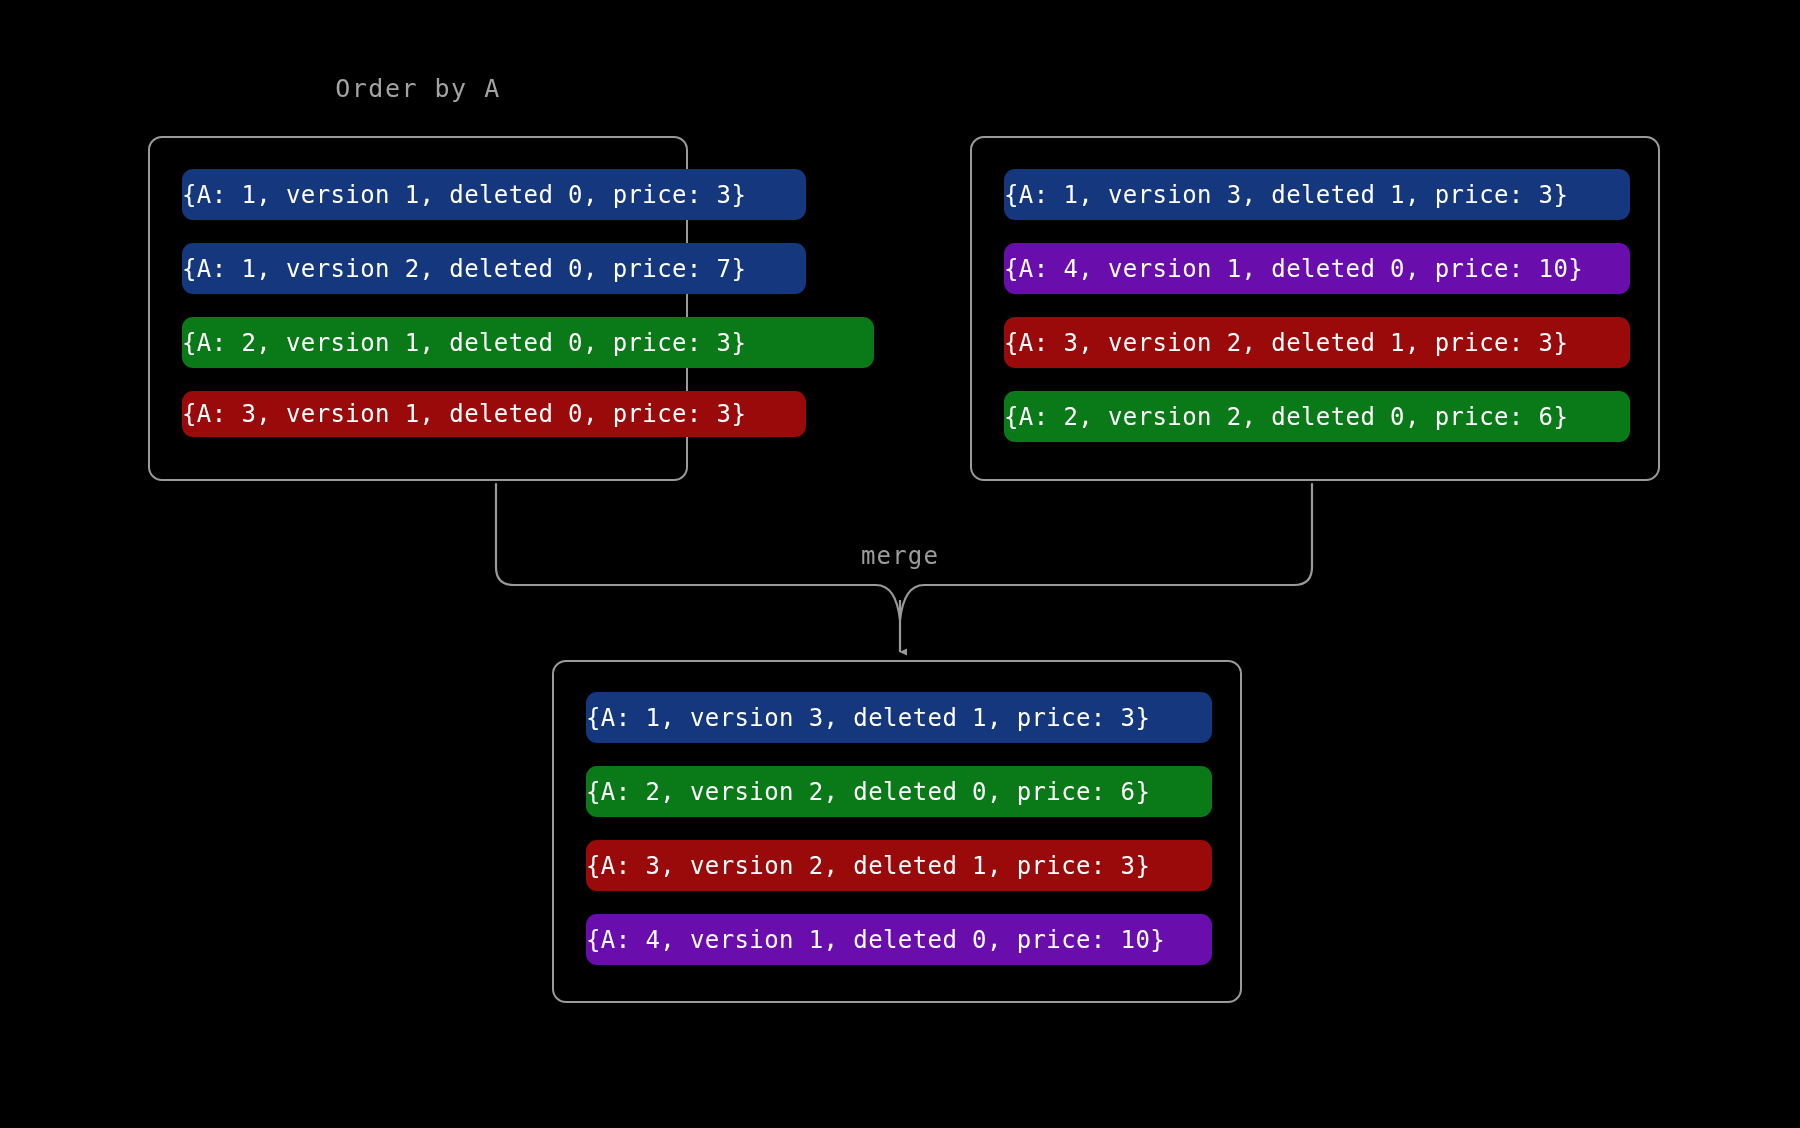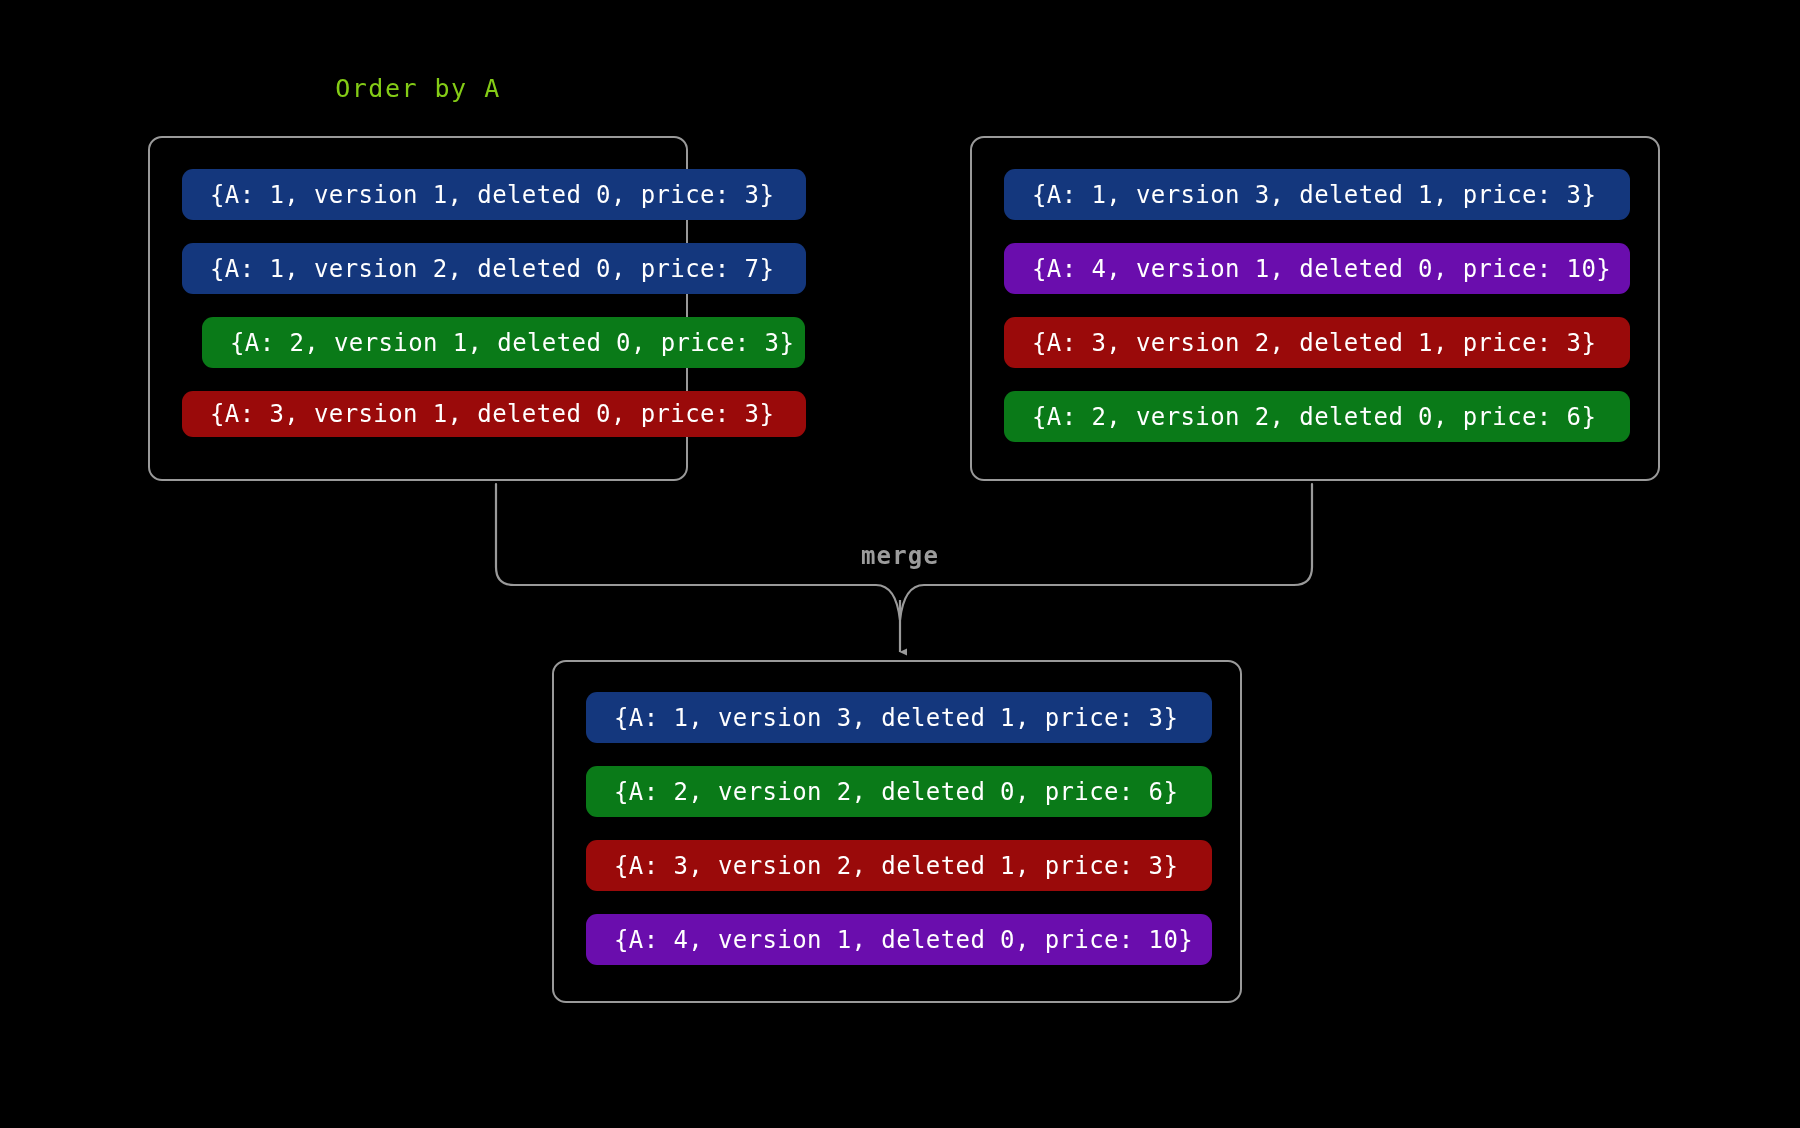--- a/index.html
+++ b/index.html
@@ -12,21 +12,21 @@
     width: 1800px;
     height: 1128px;
     background: #000000;
     overflow: hidden;
     font-family: "DejaVu Sans Mono", "Liberation Mono", monospace;
   }
 
   
   .panel-title {
     position: absolute;
-    color: #84cc16;
+    color: #a3a3a3;
     font-size: 25px;
     font-family: "DejaVu Sans Mono", "Liberation Mono", monospace;
     letter-spacing: 1.5px;
     white-space: nowrap;
     text-align: center;
     font-weight: 400;
   }
 
   
   .panel {
@@ -40,21 +40,20 @@
   
   .record {
     position: absolute;
     border-radius: 11px;
     color: #ffffff;
     font-size: 24px;
     font-family: "DejaVu Sans Mono", "Liberation Mono", monospace;
     display: flex;
     align-items: center;
     box-sizing: border-box;
-    padding-left: 28px;
     letter-spacing: 0.4px;
     white-space: nowrap;
     overflow: hidden;
   }
 
   
   #connector {
     position: absolute;
     left: 0;
     top: 0;
@@ -64,37 +63,36 @@
   }
 
   .merge-label {
     position: absolute;
     color: #9c9c9c;
     font-size: 24px;
     font-family: "DejaVu Sans Mono", "Liberation Mono", monospace;
     letter-spacing: 1.2px;
     white-space: nowrap;
     text-align: center;
-    font-weight: bold;
   }
 </style>
 </head>
 <body>
 
 <div id="stage">
 
   <div class="panel-title" style="left:148px; top:74px; width:540px;">Order by A</div>
 
   <div class="panel" style="left:148px; top:136px; width:540px; height:345px;">
 
     <div class="record" style="left:32px; top:31px; width:624px; height:51px; background:#14377d;">{A: 1, version 1, deleted 0, price: 3}</div>
 
     <div class="record" style="left:32px; top:105px; width:624px; height:51px; background:#14377d;">{A: 1, version 2, deleted 0, price: 7}</div>
 
-    <div class="record" style="left:32px; top:179px; width:603px; height:51px; background:#0a7a18;margin-left:20px;">{A: 2, version 1, deleted 0, price: 3}</div>
+    <div class="record" style="left:32px; top:179px; width:692px; height:51px; background:#0a7a18;">{A: 2, version 1, deleted 0, price: 3}</div>
 
     <div class="record" style="left:32px; top:253px; width:624px; height:46px; background:#9a0a0a;">{A: 3, version 1, deleted 0, price: 3}</div>
   </div>
 
 
   <div class="panel" style="left:970px; top:136px; width:690px; height:345px;">
 
     <div class="record" style="left:32px; top:31px; width:626px; height:51px; background:#14377d;">{A: 1, version 3, deleted 1, price: 3}</div>
 
     <div class="record" style="left:32px; top:105px; width:626px; height:51px; background:#6a0dad;">{A: 4, version 1, deleted 0, price: 10}</div>

